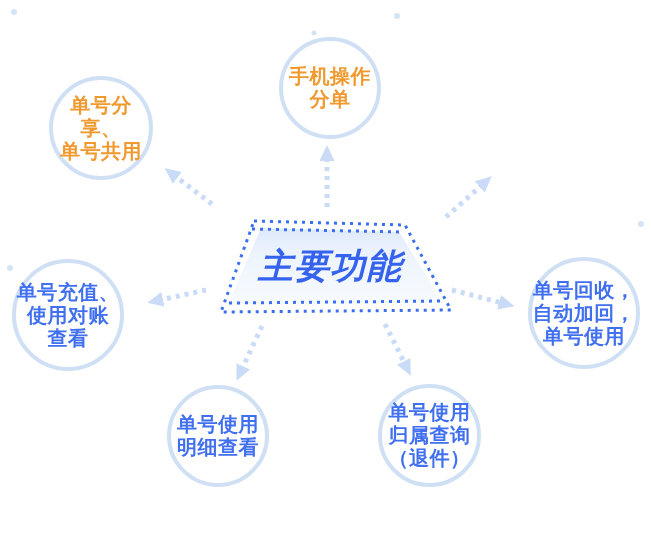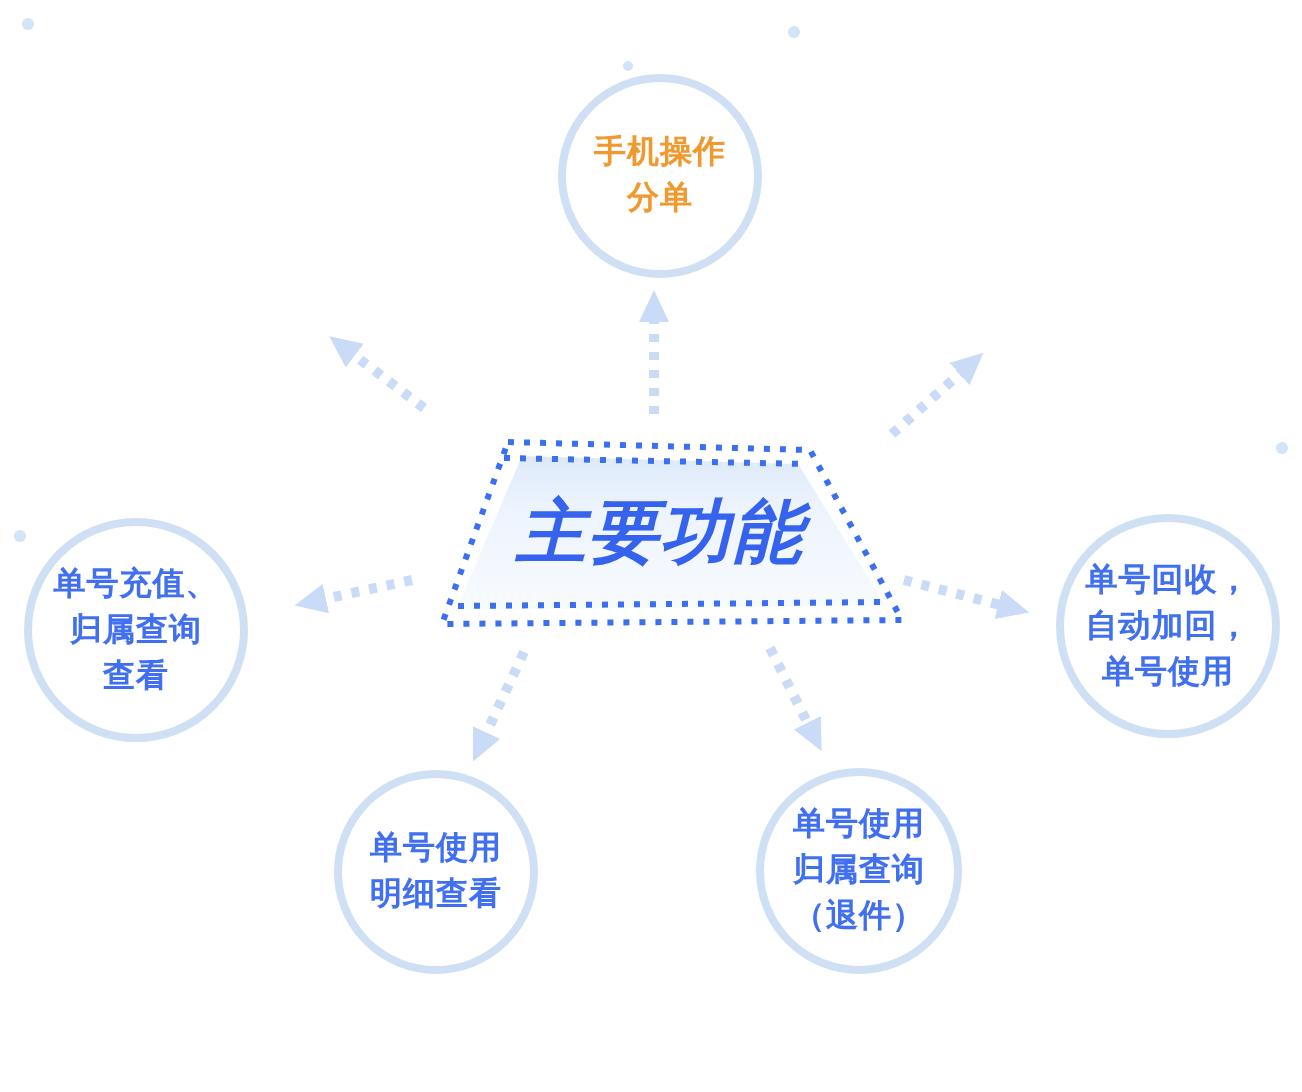--- a/index.html
+++ b/index.html
@@ -27,21 +27,21 @@
     box-sizing: border-box;
     background: #ffffff;
     display: flex;
     align-items: center;
     justify-content: center;
     text-align: center;
   }
   .bubble .label {
     white-space: pre-line;
     font-weight: bold;
-    font-size: 16px;
+    font-size: 20px;
     line-height: 23px;
     letter-spacing: 0.5px;
   }
   .label.orange { color: #f0992e; }
   .label.blue   { color: #4070f0; }
   .center-label {
     position: absolute;
     left: 235px; top: 244px;
     width: 190px; height: 44px;
     display: flex;
@@ -91,30 +91,34 @@
 
     <g fill="#d4e4f7">
       <circle cx="14" cy="12" r="3"></circle>
       <circle cx="314" cy="33" r="2.5"></circle>
       <circle cx="397" cy="16" r="3"></circle>
       <circle cx="641" cy="224" r="3"></circle>
       <circle cx="10" cy="268" r="3"></circle>
     </g>
   </svg>
 
+  <div class="bubble" style="left:49px; top:76px; width:104px; height:104px;">
+    <div class="label orange">单号分享、
+单号共用</div>
+  </div>
 
   <div class="bubble" style="left:279px; top:37px; width:102px; height:102px;">
     <div class="label orange">手机操作
 分单</div>
   </div>
 
 
   <div class="bubble" style="left:12px; top:259px; width:112px; height:112px;">
     <div class="label blue">单号充值、
-归属查询
+使用对账
 查看</div>
   </div>
 
   <div class="bubble" style="left:528px; top:257px; width:112px; height:112px;">
     <div class="label blue">单号回收，
 自动加回，
 单号使用</div>
   </div>
 
   <div class="bubble" style="left:167px; top:385px; width:102px; height:102px;">

